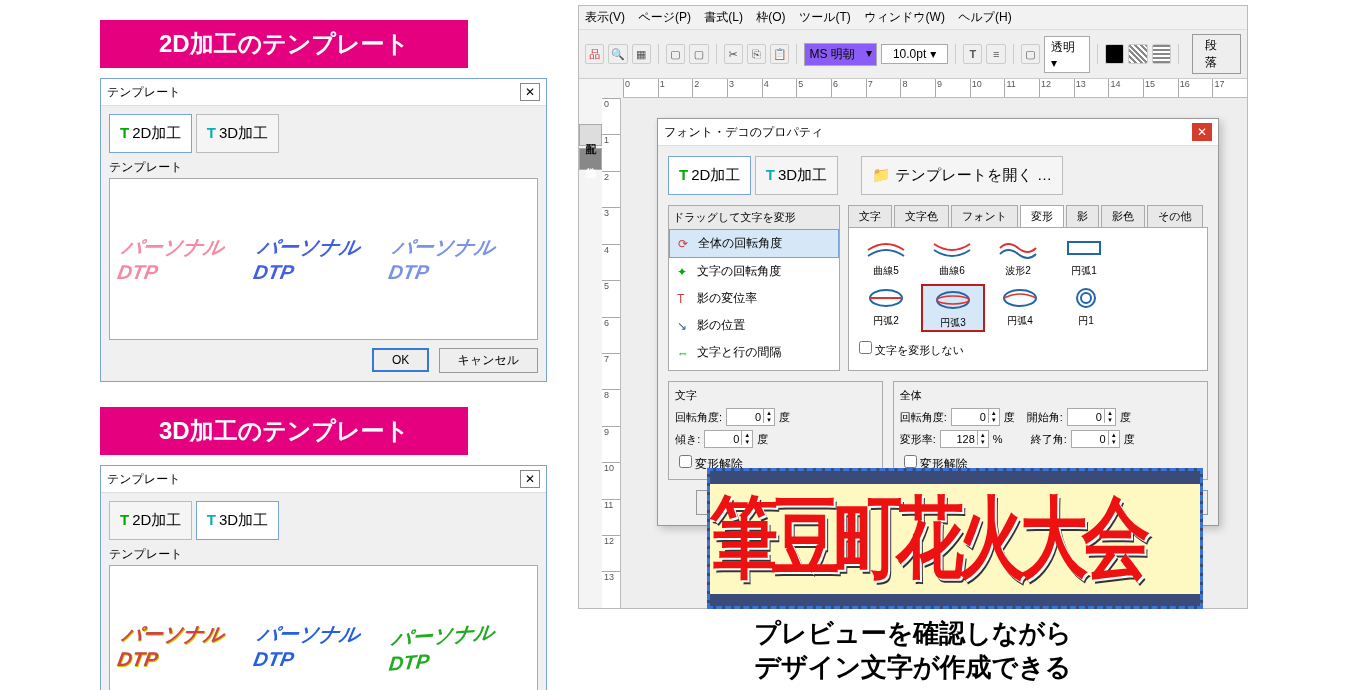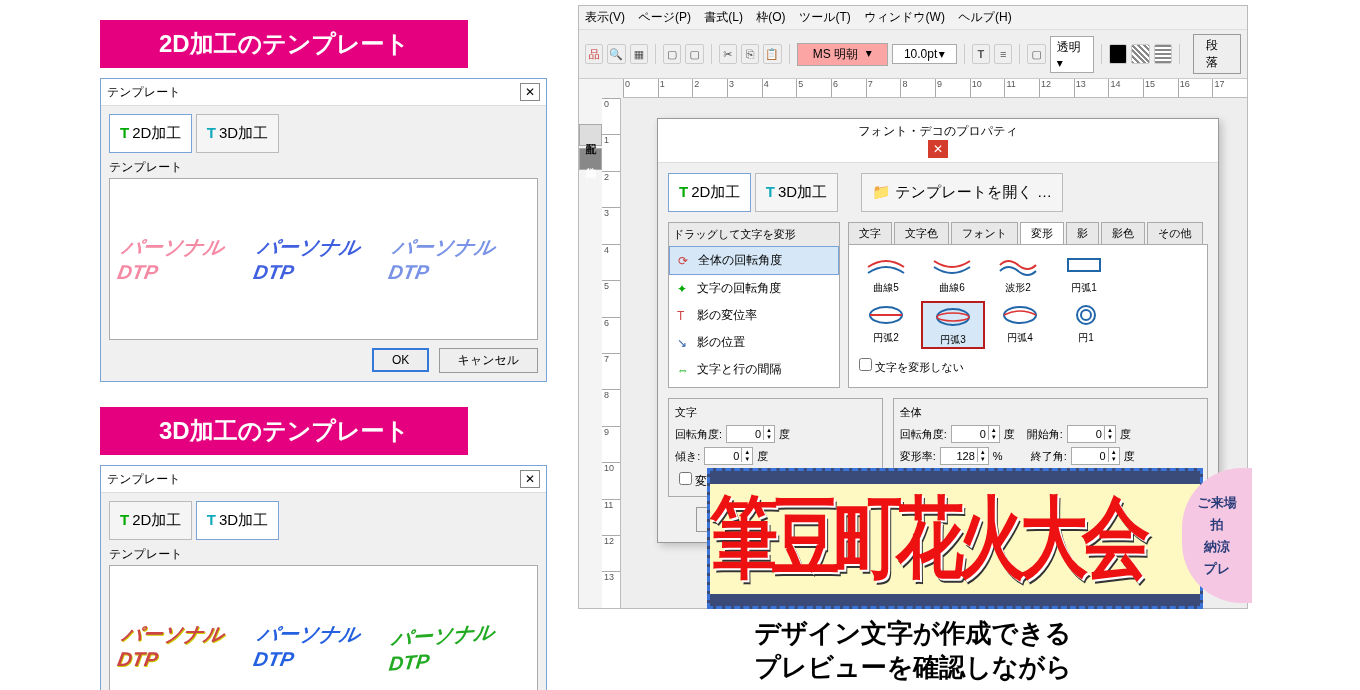--- a/index.html
+++ b/index.html
@@ -138,22 +138,22 @@
   border: 1px solid #ccc;
   border-radius: 2px;
   display: inline-flex;
   align-items: center; justify-content: center;
   font-size: 11px;
   color: #555;
   cursor: pointer;
 }
 .font-sel {
   border: 1px solid #aaa;
-  background: #fca5a5;
-  padding: 2px 15px;
+  background: #8b5cf6;
+  padding: 2px 4px;
   width: 65px;
   display: flex;
   justify-content: space-between;
   cursor: pointer;
 }
 .size-sel {
   border: 1px solid #aaa; background: #fff; padding: 2px 11px; width: 45px;
   display: flex; justify-content: space-between; cursor: pointer;
 }
 .trans-box {
@@ -207,21 +207,21 @@
   top: 20px;
   width: 560px;
   background: #fff;
   border: 1px solid #999;
   box-shadow: 3px 3px 8px rgba(0,0,0,0.2);
 }
 .prop-title {
   background: #fff;
   border-bottom: 1px solid #ddd;
   padding: 4px 6px;
-  display: flex; justify-content: space-between; align-items: center; flex-direction: column;
+  display: flex; justify-content: space-between; align-items: center;
 }
 .close-red {
   background: #d43c2c; color: #fff; width: 20px; height: 18px;
   display: flex; align-items: center; justify-content: center; cursor: pointer;
 }
 .prop-body { background: #f0f0f0; padding: 10px; }
 .prop-tabs { margin-bottom: 10px; }
 .drag-section {
   display: flex; gap: 0;
 }
@@ -682,27 +682,21 @@
               <span class="btn">ヘルプ</span>
             </div>
           </div>
         </div>
 
         <div class="preview-art">
           <div class="inner-white">
             <span class="big-kanji">筆豆町花火大会</span>
           </div>
         </div>
-        <div class="pink-oval">
-          <span>ご来場</span>
-          <span>拍</span>
-          <span>納涼</span>
-          <span>プレ</span>
-        </div>
       </div>
     </div>
   </div>
 
   <div class="caption">
+    <div>プレビューを確認しながら</div>
     <div>デザイン文字が作成できる</div>
-    <div>プレビューを確認しながら</div>
   </div>
 </div>
 
 </body></html>

